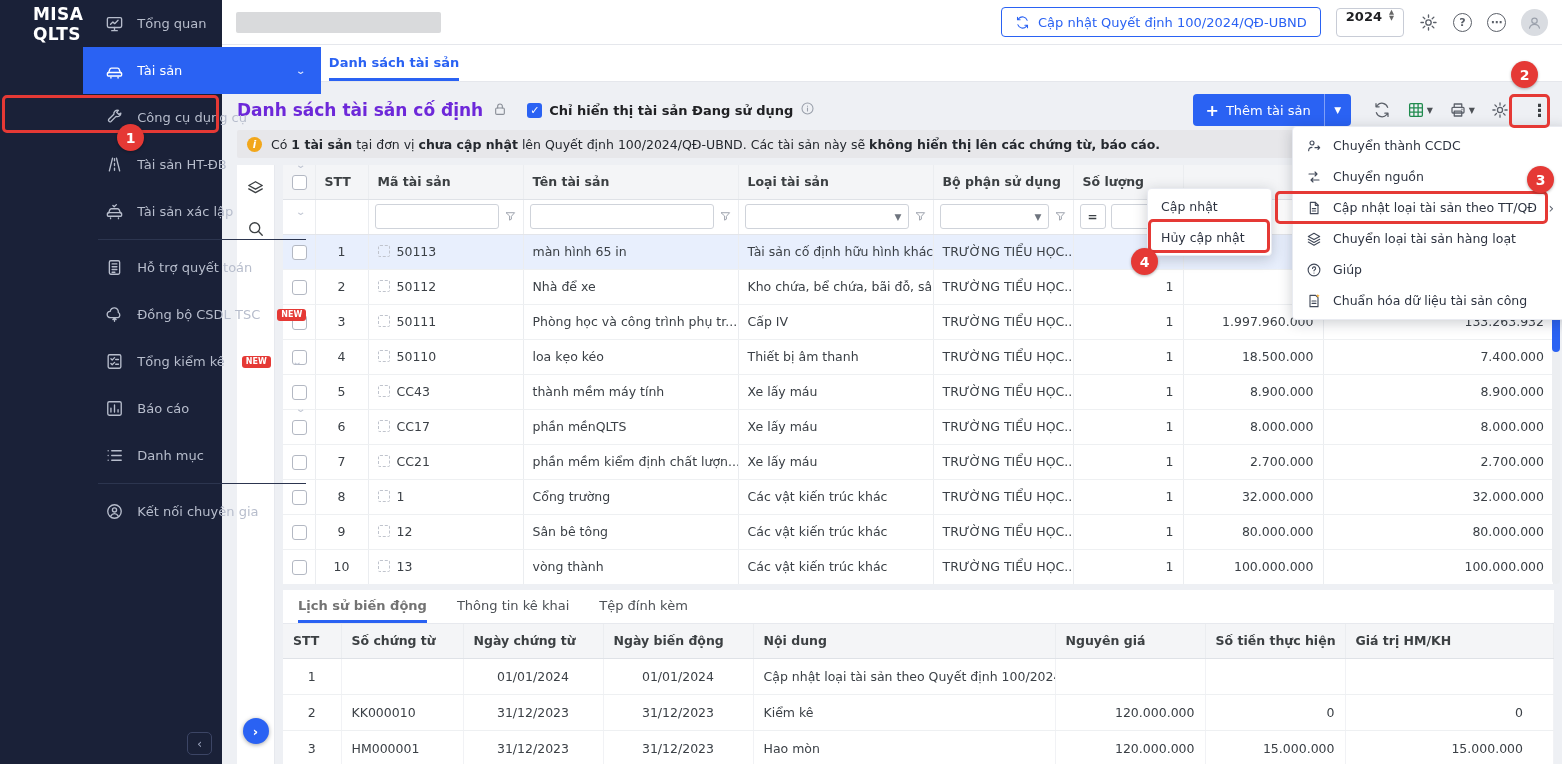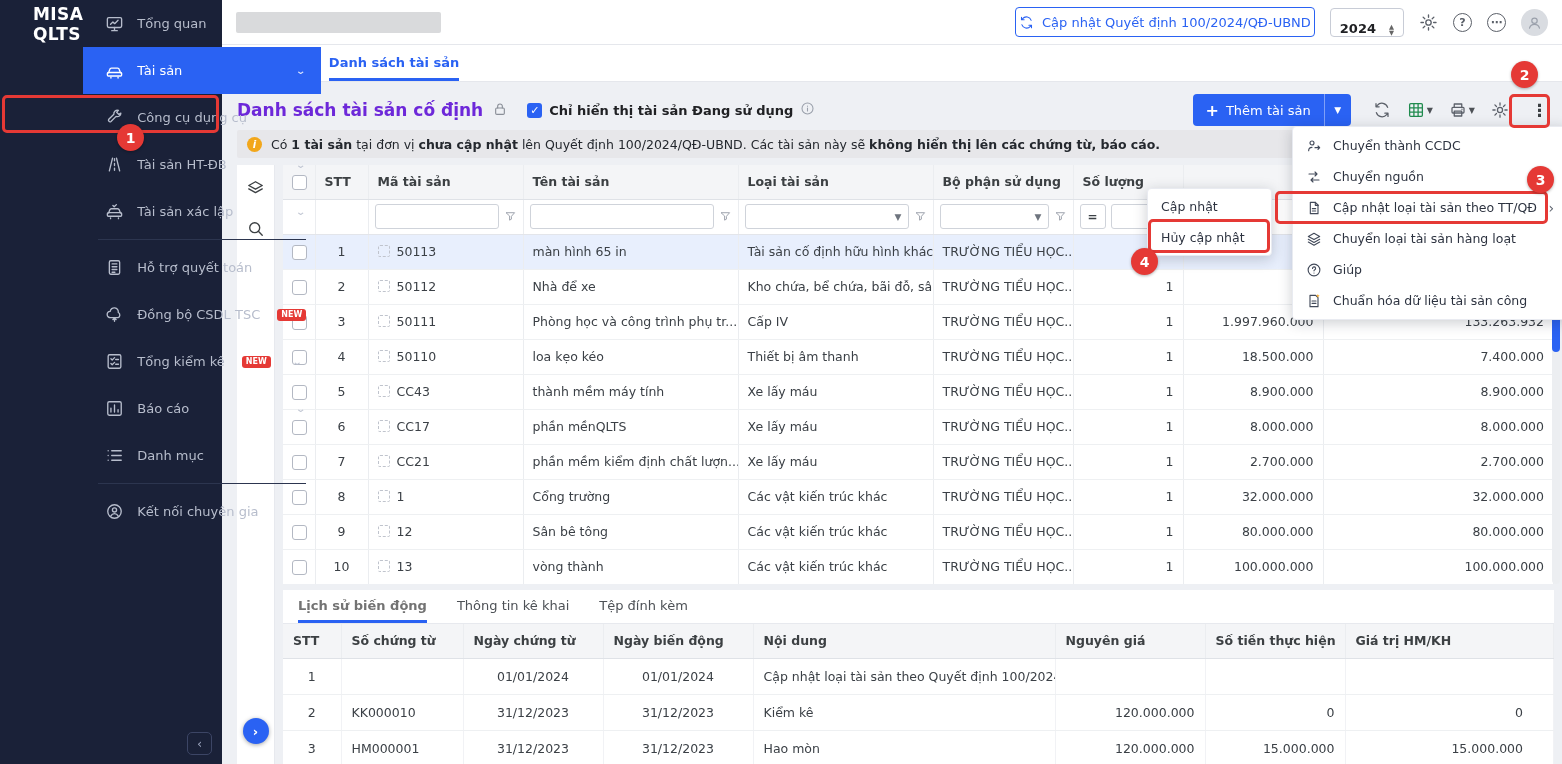--- a/index.html
+++ b/index.html
@@ -17,23 +17,23 @@
 .chev-sm{margin-left:auto;font-size:13px;opacity:.85;transform:scaleY(.75)}
 .badge-new{background:#e53935;color:#fff;font-size:8px;font-weight:700;padding:2px 4px;border-radius:3px;line-height:1;margin-left:4px}
 .side-div{height:1px;background:#2c354f;margin:4px 15px}
 .collapse-btn{position:absolute;bottom:9px;right:10px;width:25px;height:23px;border:1px solid #3c4565;border-radius:5px;color:#99a1ba;display:flex;align-items:center;justify-content:center;font-size:13px;cursor:pointer}
 
 
 .main{flex:1;display:flex;flex-direction:column;min-width:0}
 .topbar{height:45px;background:#fff;border-bottom:1px solid #e5e7ec;display:flex;align-items:center;padding:0 14px;gap:15px;flex-shrink:0}
 .redacted{width:205px;height:21px;background:#d9dadc;border-radius:2px}
 .spacer{flex:1}
-.btn-outline{display:flex;align-items:center;gap:8px;border:1px solid #2a62f3;color:#2a62f3;border-radius:4px;height:30px;padding:0 3px;font-size:13px;background:#fff;cursor:pointer;white-space:nowrap}
+.btn-outline{display:flex;align-items:center;gap:8px;border:1px solid #2a62f3;color:#2a62f3;border-radius:4px;height:30px;padding:0 13px;font-size:13px;background:#fff;cursor:pointer;white-space:nowrap}
 .btn-outline svg{width:15px;height:15px}
-.year-box{display:flex;align-items:flex-end;gap:13px;border:1px solid #c8ccd6;border-radius:4px;height:29px;padding:0 9px;font-size:13px;font-weight:700;color:#202124;cursor:pointer}
+.year-box{display:flex;align-items:flex-start;gap:7px;border:1px solid #c8ccd6;border-radius:4px;height:29px;padding:0 9px;font-size:13px;font-weight:700;color:#202124;cursor:pointer}
 .spin{display:flex;flex-direction:column;font-size:6.5px;line-height:6px;color:#666}
 .icon-btn{color:#5b6069;display:flex;align-items:center;cursor:pointer}
 .icon-btn svg{width:19px;height:19px}
 .circ-ic{width:19px;height:19px;border:1.7px solid #5b6069;border-radius:50%;color:#5b6069;font-size:11px;font-weight:700;display:flex;align-items:center;justify-content:center;cursor:pointer}
 .avatar{width:27px;height:27px;border-radius:50%;background:#d9dce1;color:#9aa0ab;display:flex;align-items:center;justify-content:center;cursor:pointer}
 .avatar svg{width:17px;height:17px}
 
 
 .tabs{height:37px;background:#fff;border-bottom:1px solid #e5e7ec;display:flex;align-items:stretch;padding-left:16px;gap:30px;flex-shrink:0}
 .tab{display:flex;align-items:center;font-size:13px;color:#4d5156;cursor:pointer;border-bottom:3px solid transparent;padding-top:2px}

